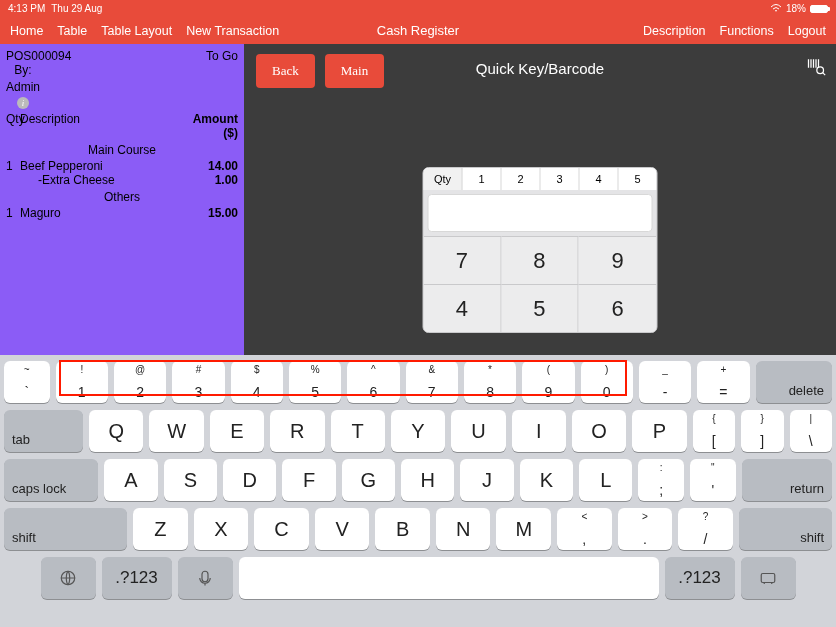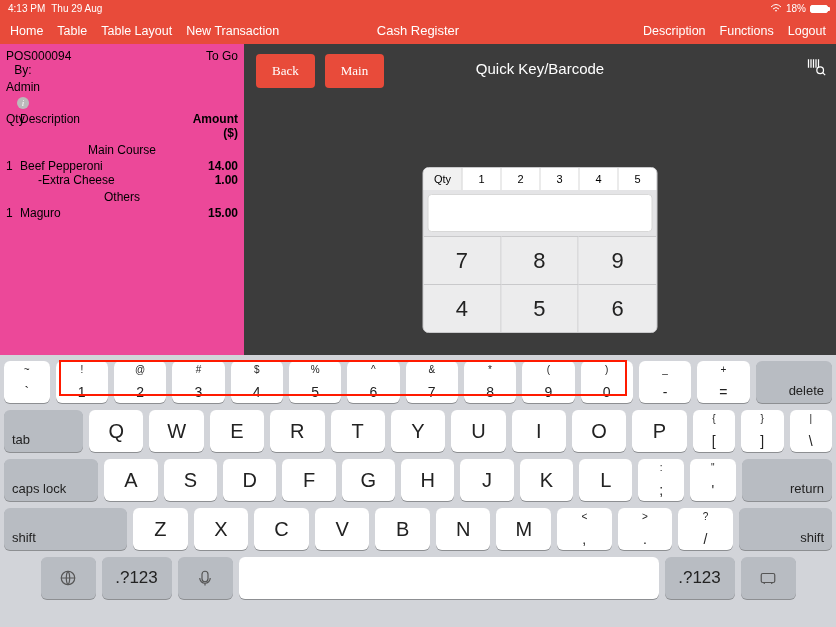--- a/index.html
+++ b/index.html
@@ -19,21 +19,21 @@
   .nav-left { flex:1; }
   .nav-title { position:absolute; left:0; right:0; text-align:center; pointer-events:none; font-size:13px; }
   .nav-bar > * { z-index:1; }
   .nav-right { justify-content:flex-end; }
   .nav-item { cursor:pointer; }
 
   
   .content { display:flex; height: 311px; }
 
   
-  .receipt { width: 244px; background:#ec4899; color:#000; font-size:12px; padding:5px 6px; }
+  .receipt { width: 244px; background:#8b5cf6; color:#000; font-size:12px; padding:5px 6px; }
   .r-row { display:flex; }
   .r-row .grow { flex:1; }
   .r-header2 .by { display:flex; align-items:center; justify-content:flex-end; gap:3px;flex-direction:column;}
   .r-header3 { margin-top:3px; }
   .section-title { text-align:center; margin-top:3px; margin-bottom:2px; }
   .line-qty { width:14px; }
   .line-desc { flex:1; }
   .line-amt { width:50px; text-align:right; font-weight:bold; }
   .mod { padding-left:18px; }
   .info-i { display:inline-flex; width:12px; height:12px; border-radius:50%; background:#bbb; color:#fff; font-size:9px; align-items:center; justify-content:center; font-style:italic; font-family:serif;}

